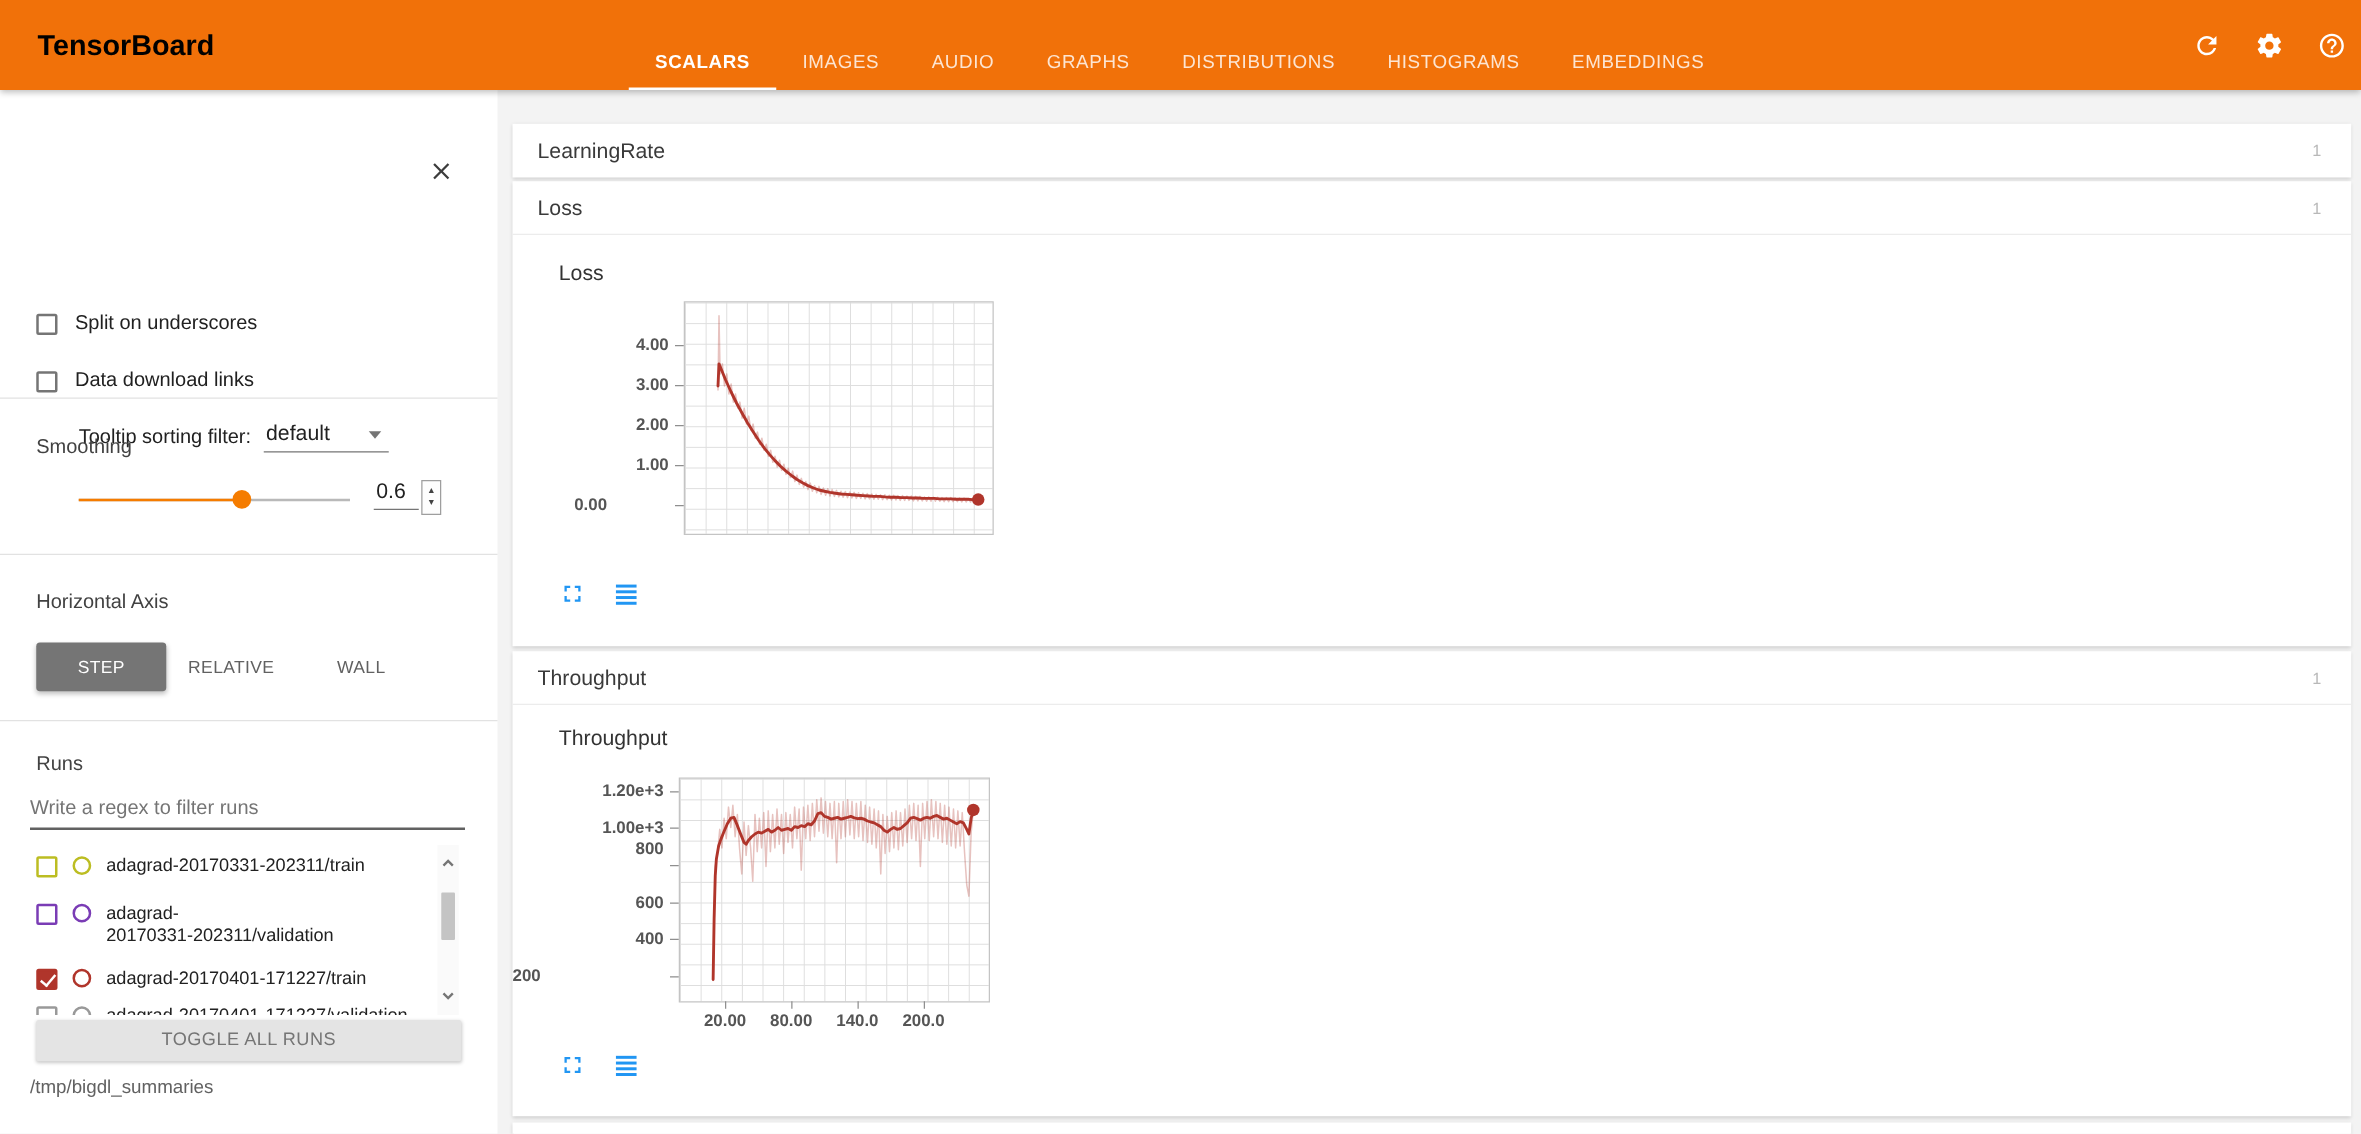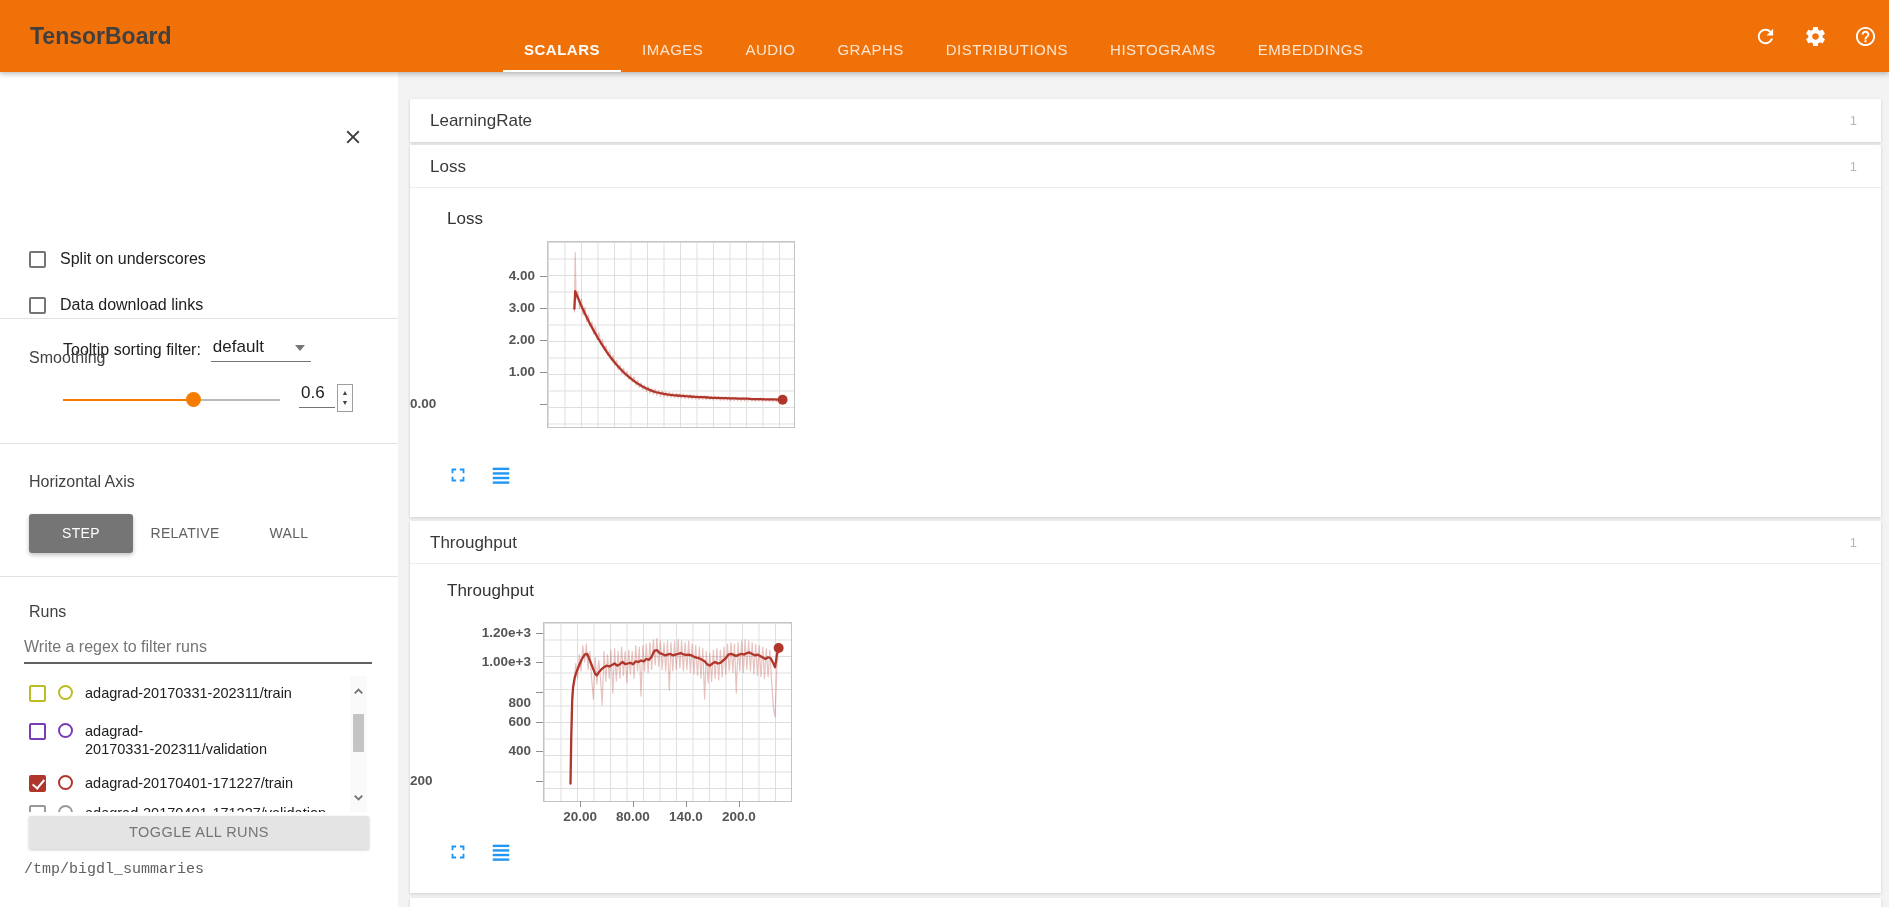--- a/index.html
+++ b/index.html
@@ -7,21 +7,21 @@
     --accent-blue:#2196f3;
     --slider:#f57c00;
   }
   *{box-sizing:border-box;margin:0;padding:0;}
   html,body{width:1889px;height:907px;overflow:hidden;}
   body{position:relative;background:#f3f3f3;font-family:"Liberation Sans",sans-serif;color:#212121;}
 
   
   .header{position:absolute;left:0;top:0;width:1889px;height:72px;background:var(--header);
           box-shadow:0 2px 5px rgba(0,0,0,.26);z-index:20;}
-  .app-title{position:absolute;left:30px;top:0;line-height:72px;font-size:23px;font-weight:bold;color:#404040;}
+  .app-title{position:absolute;left:30px;top:0;line-height:72px;font-size:23px;font-weight:bold;color:#000000;}
   .tabs{position:absolute;left:503px;top:0;height:72px;display:flex;}
   .tab{position:relative;padding:14px 21px;line-height:72px;font-size:15px;letter-spacing:.5px;
        color:rgba(255,255,255,.82);cursor:pointer;white-space:nowrap;}
   .tab.active{color:#fff;font-weight:bold;}
   .tab.active::after{content:"";position:absolute;left:0;right:0;bottom:0;height:2px;background:#fff;}
   .hicons{position:absolute;right:12px;top:0;height:72px;display:flex;align-items:center;gap:27px;}
   .hicon{width:23px;height:23px;cursor:pointer;}
   .hicon svg{display:block;width:100%;height:100%;}
 
   
@@ -61,21 +61,21 @@
             border:solid #fff;border-width:0 2px 2px 0;transform:rotate(40deg);}
   .run-radio{width:15px;height:15px;border:2px solid #999;border-radius:50%;flex:0 0 auto;margin-top:1px;}
   .run-label{font-size:14.5px;color:#212121;line-height:1.25;}
   .run-label span{display:block;}
   .scrollbar{position:absolute;left:350px;top:0;width:17px;height:136px;background:#fafafa;}
   .scroll-thumb{position:absolute;left:3px;top:38px;width:11px;height:38px;background:#c4c4c4;border-radius:1px;}
   .scroll-chevron{position:absolute;left:1px;width:15px;height:14px;cursor:pointer;}
   .toggle-all{position:absolute;left:29px;top:744px;width:340px;height:33px;line-height:33px;text-align:center;
               background:#e4e4e4;color:#757575;font-size:14.5px;letter-spacing:.4px;border-radius:2px;
               box-shadow:0 1px 3px rgba(0,0,0,.22);cursor:pointer;}
-  .logdir{position:absolute;left:24px;top:789px;font-size:15px;color:#616161;font-family:Liberation Mono, monospace;}
+  .logdir{position:absolute;left:24px;top:789px;font-size:15px;color:#616161;}
 
   
   .section-card{position:absolute;left:410px;width:1471px;background:#fff;box-shadow:0 1px 3px rgba(0,0,0,.16);}
   #card-0{top:99px;height:43px;}
   #card-1{top:145px;height:372px;}
   #card-2{top:521px;height:372px;}
   #card-3{top:898px;height:12px;}
   .sec-header{position:relative;height:43px;cursor:pointer;}
   .sec-title{position:absolute;left:20px;top:0;line-height:43px;font-size:17px;color:#3a3a3a;}
   .sec-count{position:absolute;right:24px;top:0;line-height:43px;font-size:13px;color:#b8b8b8;}
@@ -263,21 +263,21 @@
         <svg viewBox="0 0 24 24">
             <g fill="#2196f3">
               <rect x="3" y="4" width="18" height="2.6"></rect>
               <rect x="3" y="9" width="18" height="2.6"></rect>
               <rect x="3" y="14" width="18" height="2.6"></rect>
               <rect x="3" y="19" width="18" height="2.6"></rect>
             </g>
           </svg>
       </span>
     </div>
-  <span class="tick-label" style="left: 0px; width: 125px; text-align: left; top: 208.16px;">0.00</span>
+  <span class="tick-label" style="left: 0px; width: 125px; text-align: center; top: 208.16px;">0.00</span>
       <span class="tick-mark" style="left: 130px; width: 7px; height: 1px; top: 216.16px;"></span>
       <span class="tick-label" style="left: 0px; width: 125px; text-align: right; top: 176.042px;">1.00</span>
       <span class="tick-mark" style="left: 130px; width: 7px; height: 1px; top: 184.042px;"></span>
       <span class="tick-label" style="left: 0px; width: 125px; text-align: right; top: 143.924px;">2.00</span>
       <span class="tick-mark" style="left: 130px; width: 7px; height: 1px; top: 151.924px;"></span>
       <span class="tick-label" style="left: 0px; width: 125px; text-align: right; top: 111.806px;">3.00</span>
       <span class="tick-mark" style="left: 130px; width: 7px; height: 1px; top: 119.806px;"></span>
       <span class="tick-label" style="left: 0px; width: 125px; text-align: right; top: 79.6875px;">4.00</span>
       <span class="tick-mark" style="left: 130px; width: 7px; height: 1px; top: 87.6875px;"></span>
     </div>
@@ -313,21 +313,21 @@
             </g>
           </svg>
       </span>
     </div>
   <span class="tick-label" style="left: 0px; width: 121px; text-align: left; top: 209.162px;">200</span>
       <span class="tick-mark" style="left: 126px; width: 7px; height: 1px; top: 217.162px;"></span>
       <span class="tick-label" style="left: 0px; width: 121px; text-align: right; top: 179.495px;">400</span>
       <span class="tick-mark" style="left: 126px; width: 7px; height: 1px; top: 187.495px;"></span>
       <span class="tick-label" style="left: 0px; width: 121px; text-align: right; top: 149.828px;">600</span>
       <span class="tick-mark" style="left: 126px; width: 7px; height: 1px; top: 157.828px;"></span>
-      <span class="tick-label" style="left: 0px; width: 121px; text-align: right; top: 131px;">800</span>
+      <span class="tick-label" style="left: 0px; width: 121px; text-align: right; top: 107px;">800</span>
       <span class="tick-mark" style="left: 126px; width: 7px; height: 1px; top: 128.162px;"></span>
       <span class="tick-label" style="left: 0px; width: 121px; text-align: right; top: 90.495px;">1.00e+3</span>
       <span class="tick-mark" style="left: 126px; width: 7px; height: 1px; top: 98.495px;"></span>
       <span class="tick-label" style="left: 0px; width: 121px; text-align: right; top: 60.8283px;">1.20e+3</span>
       <span class="tick-mark" style="left: 126px; width: 7px; height: 1px; top: 68.8283px;"></span>
       <span class="tick-label" style="left: 140.05px; width: 60px; text-align: center; top: 245px;">20.00</span>
       <span class="tick-mark" style="left: 170.05px; width: 1px; height: 6px; top: 237px;"></span>
       <span class="tick-label" style="left: 192.979px; width: 60px; text-align: center; top: 245px;">80.00</span>
       <span class="tick-mark" style="left: 222.979px; width: 1px; height: 6px; top: 237px;"></span>
       <span class="tick-label" style="left: 245.907px; width: 60px; text-align: center; top: 245px;">140.0</span>

